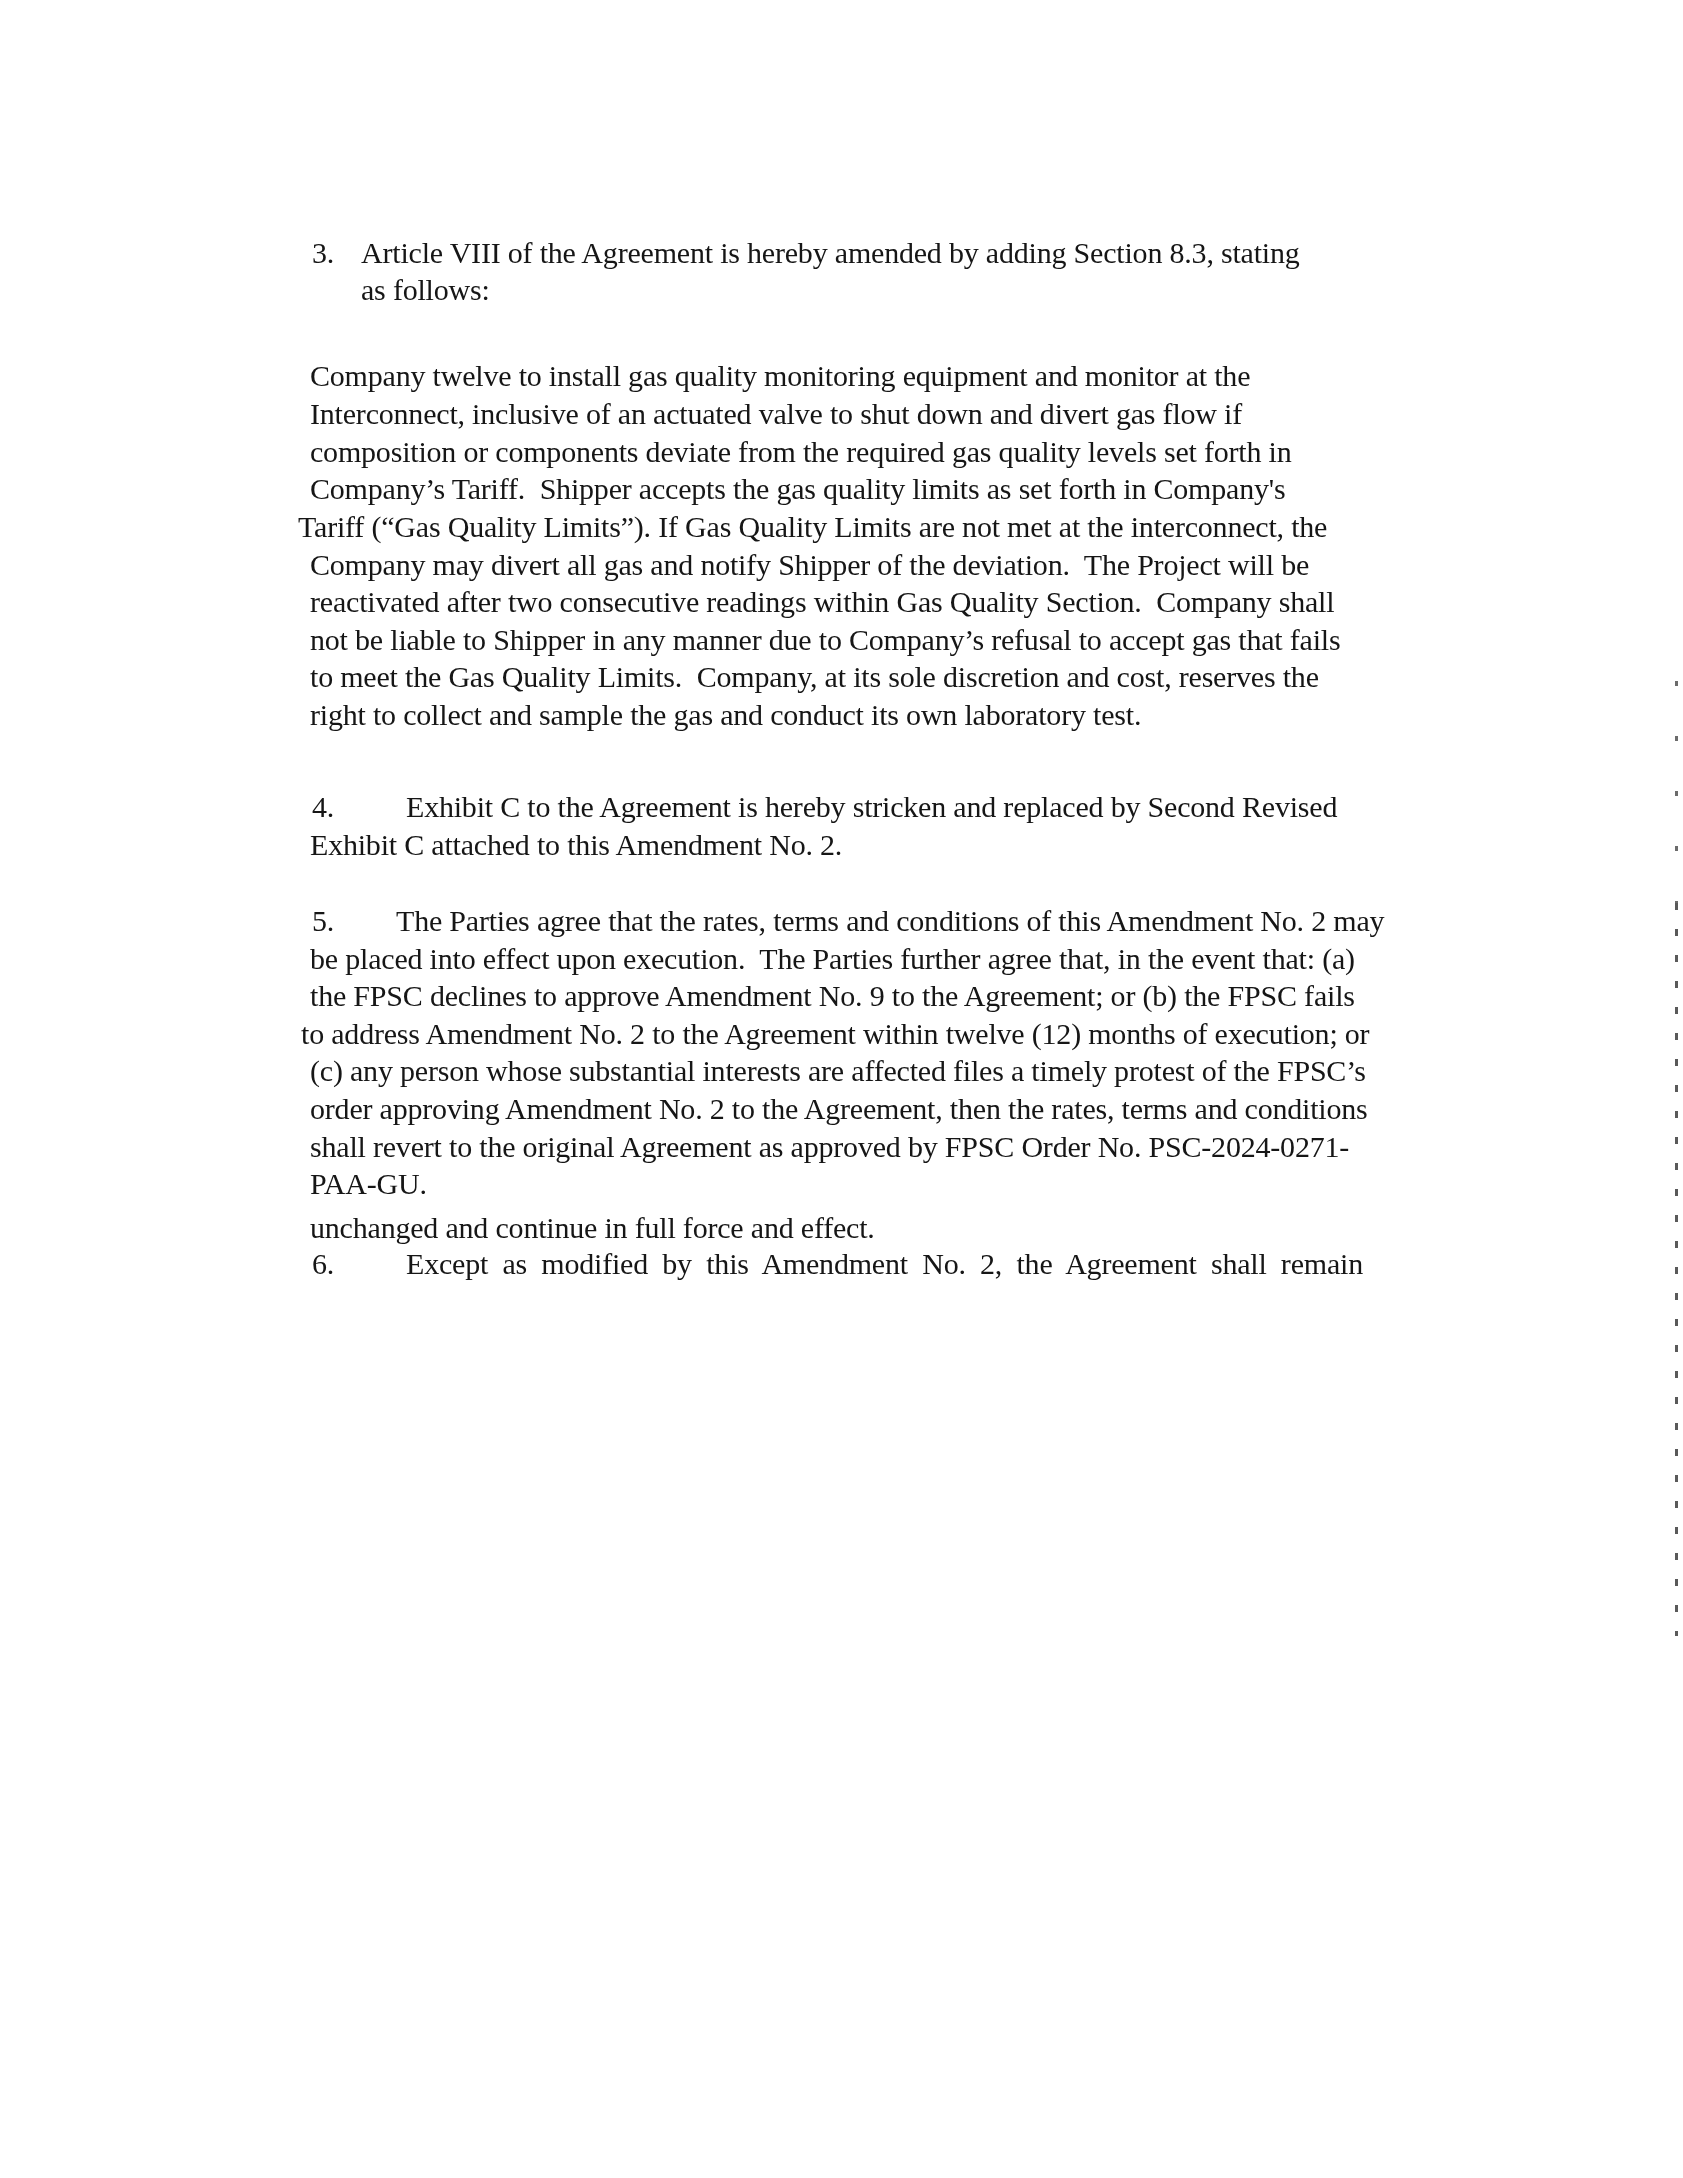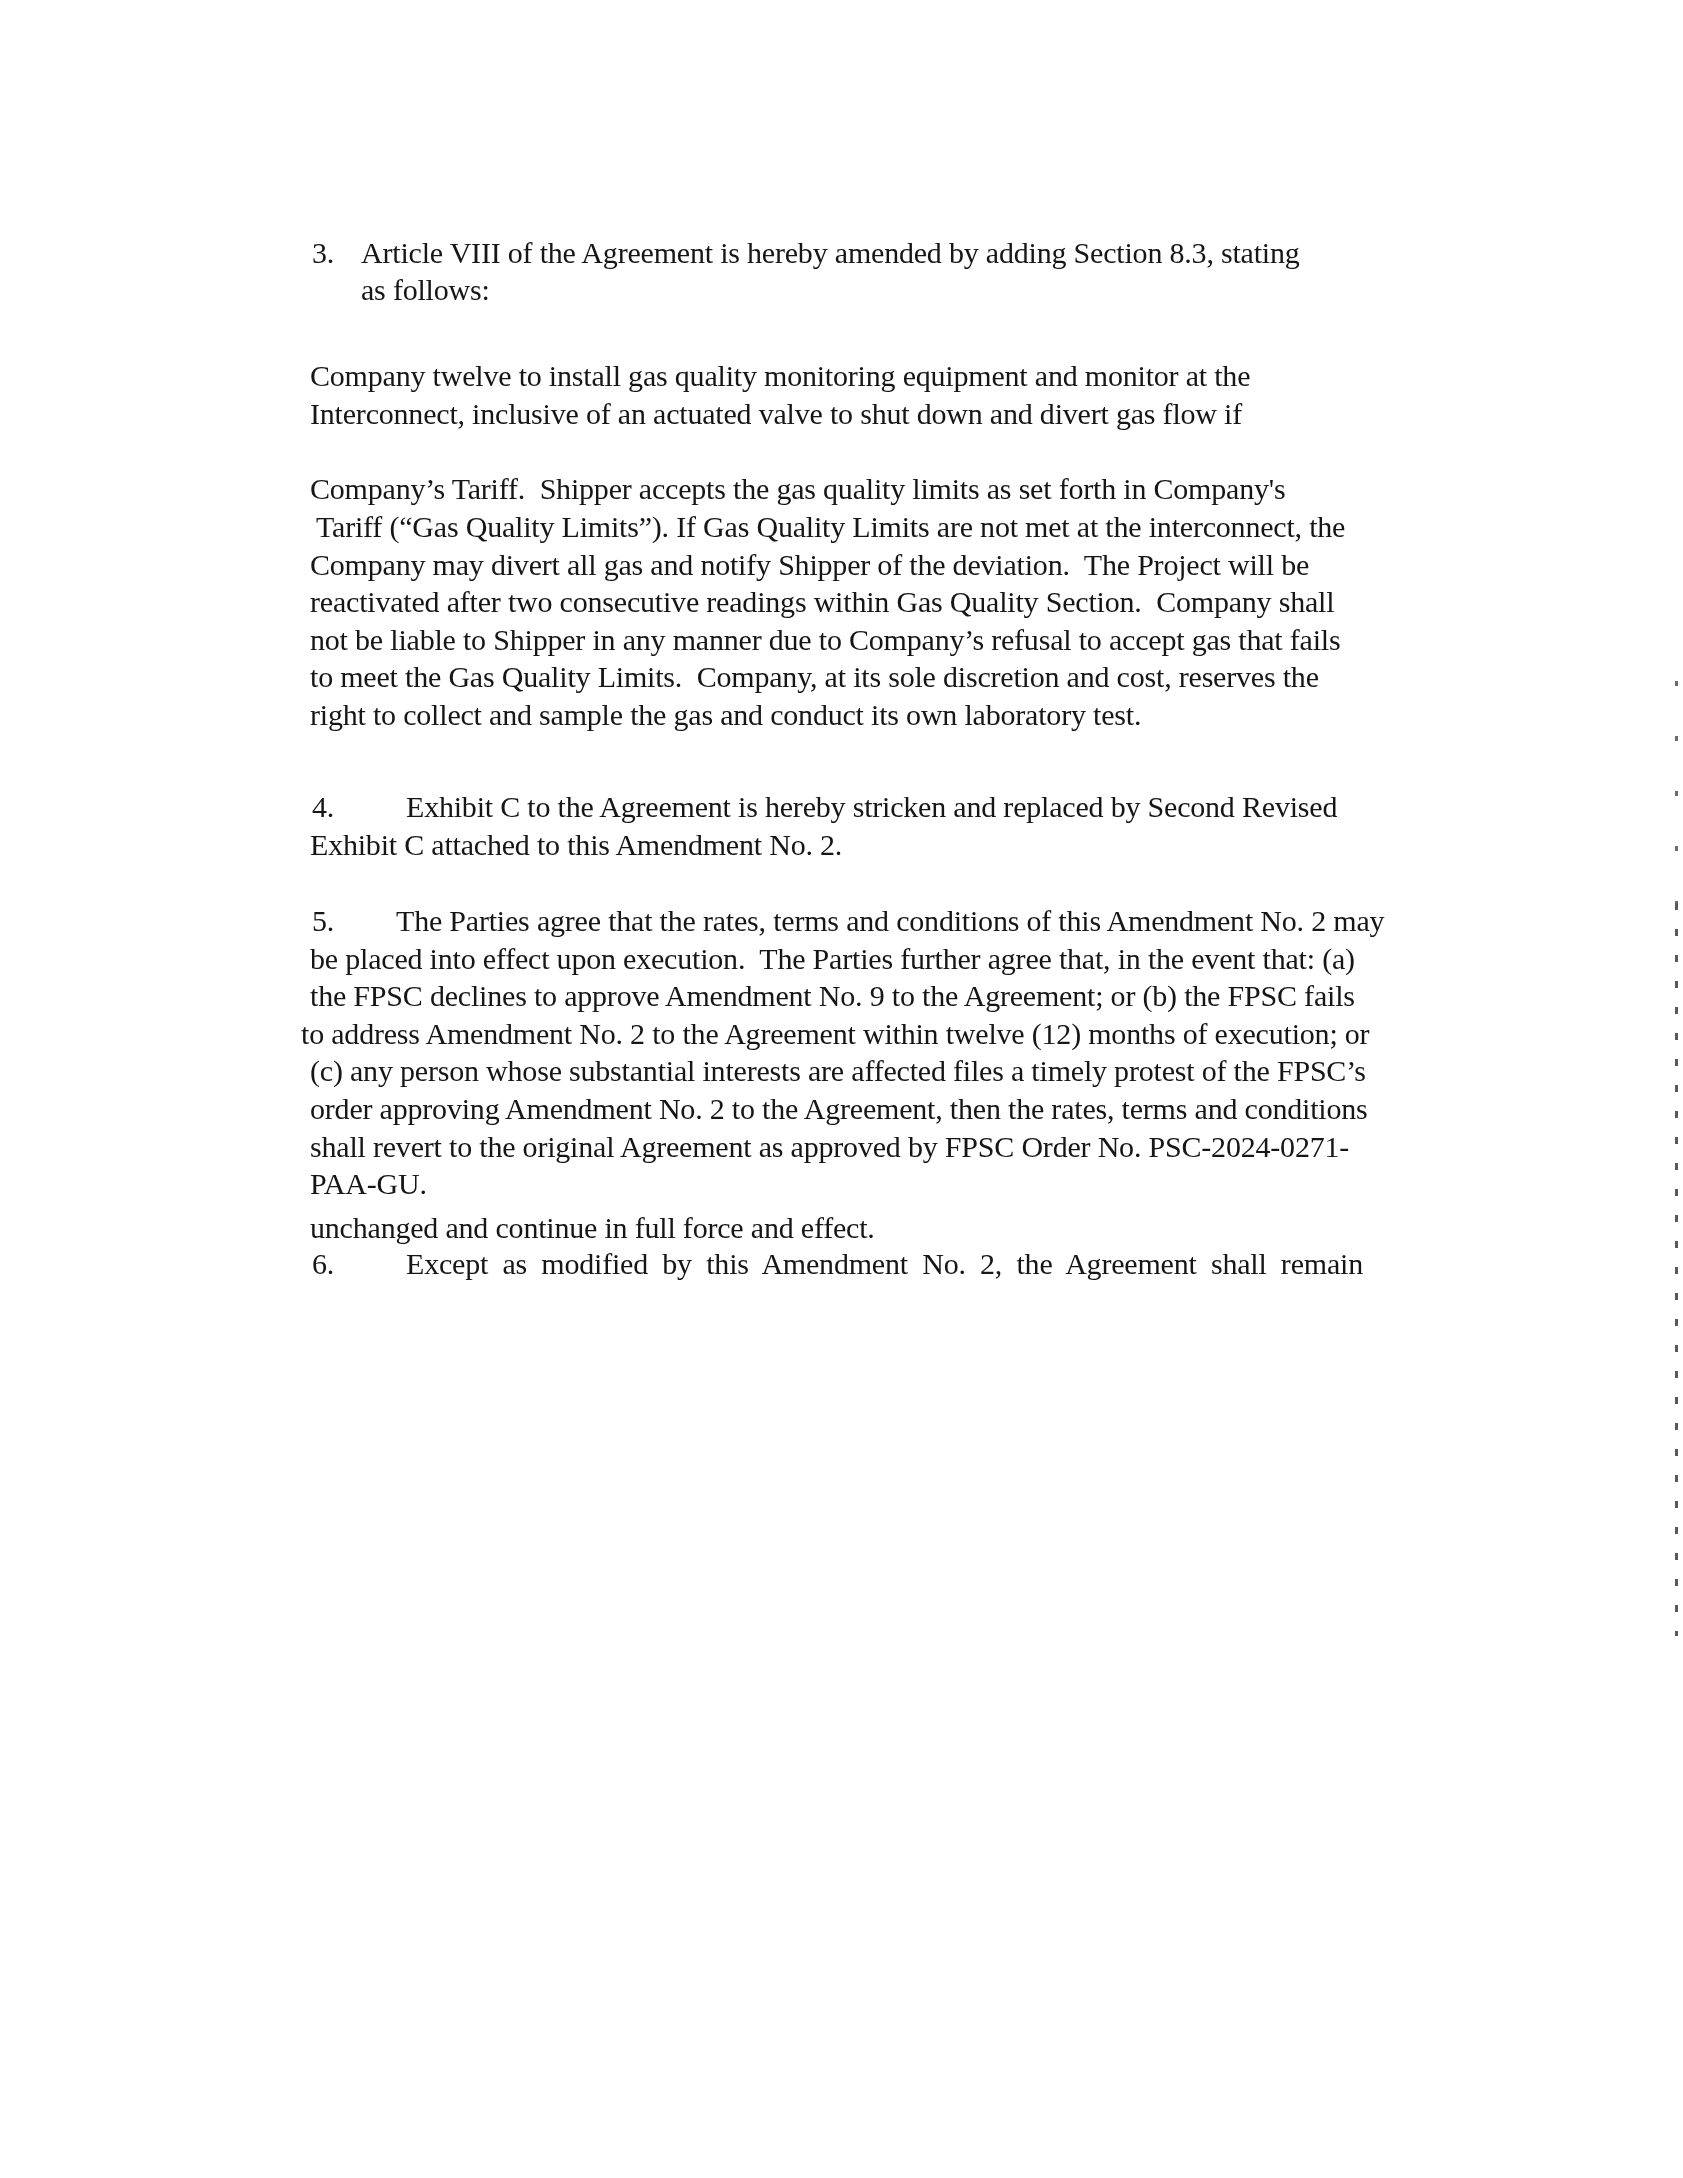--- a/index.html
+++ b/index.html
@@ -55,22 +55,23 @@
 <body>
 
 <div id="page">
 
   <div class="list-num" style="left:312px; top:234px;">3.</div>
   <div class="line" style="left:361px; top:234px;">Article VIII of the Agreement is hereby amended by adding Section 8.3, stating</div>
   <div class="line" style="left:361px; top:271px;">as follows:</div>
 
   <div class="line" style="left:310px; top:357px;">Company twelve to install gas quality monitoring equipment and monitor at the</div>
   <div class="line" style="left:310px; top:395px;">Interconnect, inclusive of an actuated valve to shut down and divert gas flow if</div>
+  <div class="line" style="left:310px; top:433px;">composition or components deviate from the required gas quality levels set forth in</div>
   <div class="line" style="left:310px; top:470px;">Company’s Tariff.  Shipper accepts the gas quality limits as set forth in Company's</div>
-  <div class="line" style="left:316px; top:508px;">Tariff (“Gas Quality Limits”). If Gas Quality Limits are not met at the interconnect, the</div>
+  <div class="line" style="left:298px; top:508px;">Tariff (“Gas Quality Limits”). If Gas Quality Limits are not met at the interconnect, the</div>
   <div class="line" style="left:310px; top:546px;">Company may divert all gas and notify Shipper of the deviation.  The Project will be</div>
   <div class="line" style="left:310px; top:583px;">reactivated after two consecutive readings within Gas Quality Section.  Company shall</div>
   <div class="line" style="left:310px; top:621px;">not be liable to Shipper in any manner due to Company’s refusal to accept gas that fails</div>
   <div class="line" style="left:310px; top:658px;">to meet the Gas Quality Limits.  Company, at its sole discretion and cost, reserves the</div>
   <div class="line" style="left:310px; top:696px;">right to collect and sample the gas and conduct its own laboratory test.</div>
 
   <div class="list-num" style="left:312px; top:788px;">4.</div>
   <div class="line" style="left:406px; top:788px;">Exhibit C to the Agreement is hereby stricken and replaced by Second Revised</div>
   <div class="line" style="left:310px; top:826px;text-align:center;">Exhibit C attached to this Amendment No. 2.</div>
 

